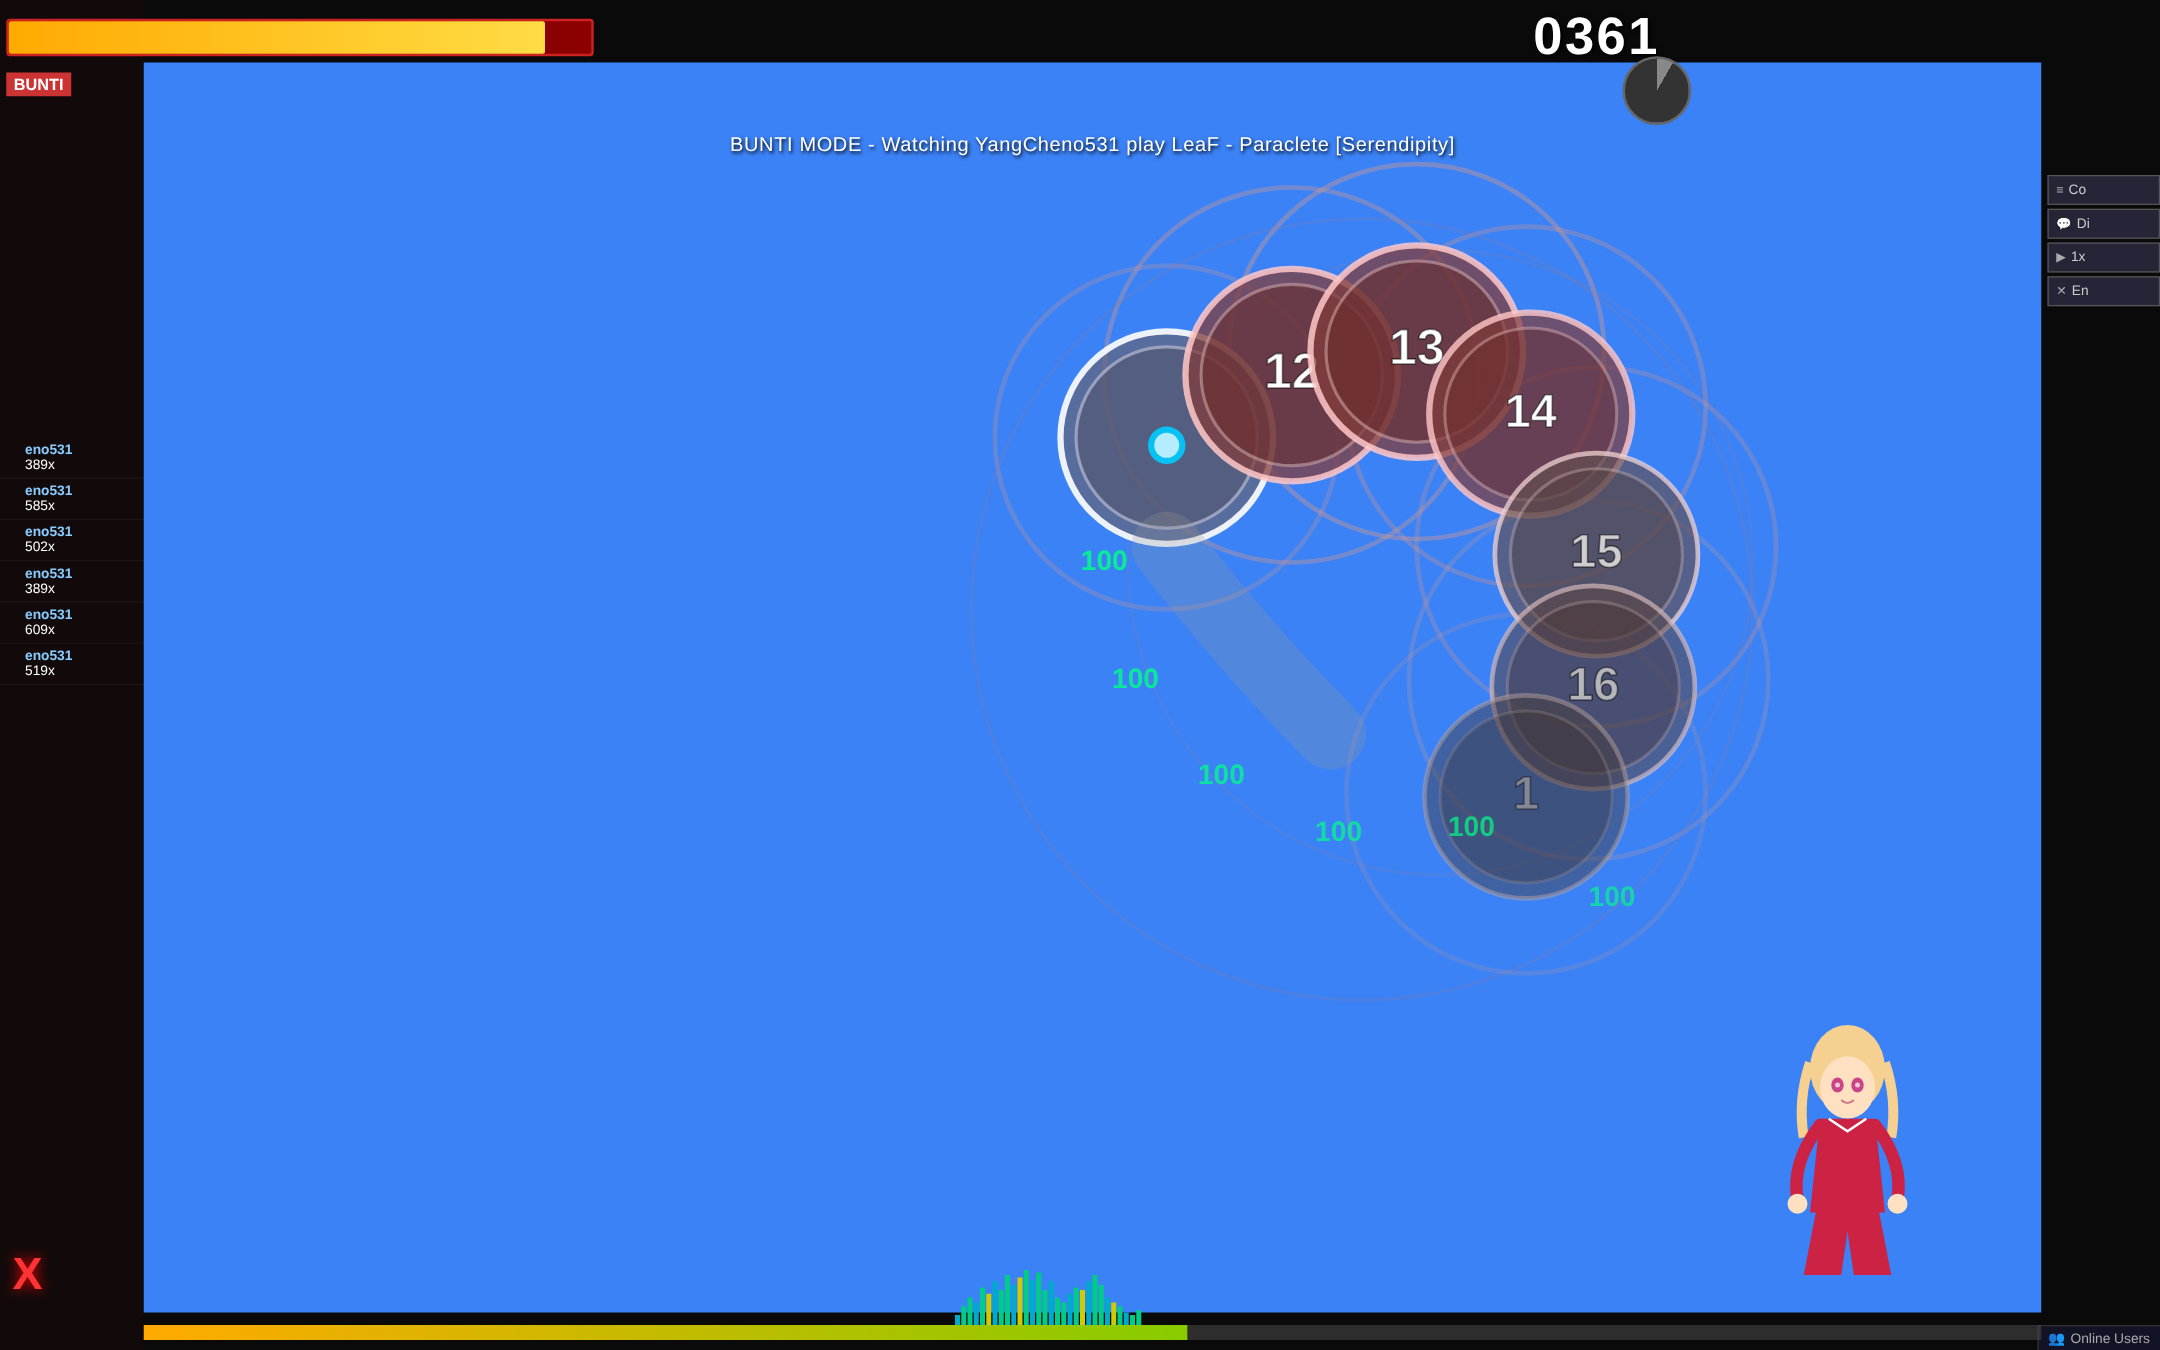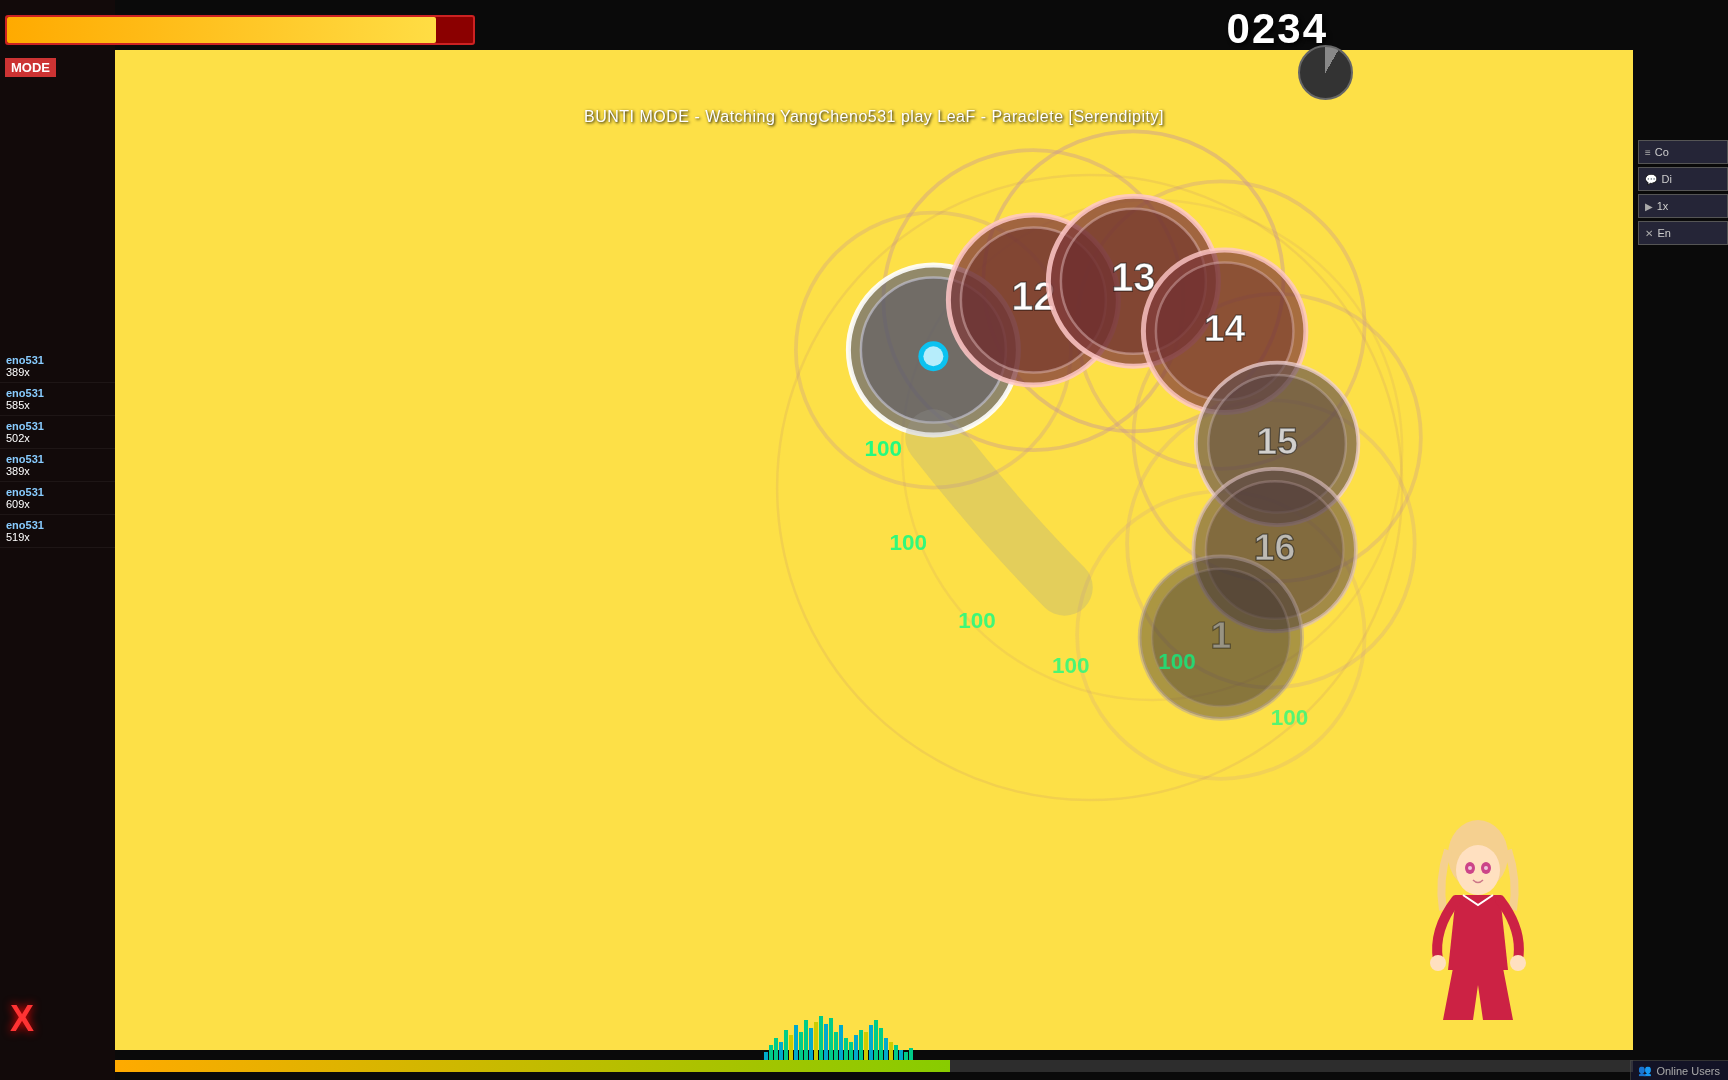--- a/index.html
+++ b/index.html
@@ -135,21 +135,21 @@
       letter-spacing: 0.5px;
     }
 
     
     .game-area {
       position: absolute;
       top: 50px;
       left: 115px;
       right: 95px;
       bottom: 30px;
-      background: #fde047;
+      background: #3b82f6;
       z-index: 2;
       overflow: hidden;
       padding-left: 35px;
     }
 
     
     .circles-container {
       position: absolute;
       top: 0; left: 0;
       width: 100%;
@@ -161,21 +161,21 @@
       position: absolute;
       top: 350px;
       left: 0;
       width: 115px;
       z-index: 5;
       display: flex;
       flex-direction: column;
       gap: 0;
     }
     .player-entry {
-      padding: 4px 6px;
+      padding: 4px 20px;
       border-bottom: 1px solid rgba(255,255,255,0.05);
     }
     .player-name {
       color: #88ccff;
       font-size: 11px;
       font-weight: bold;
       display: block;
       overflow: hidden;
       text-overflow: ellipsis;
       white-space: nowrap;
@@ -275,23 +275,23 @@
 
 <div class="bg-overlay"></div>
 <div class="left-sidebar-bg"></div>
 
 <div class="health-bar-container">
   <div class="health-bar-bg">
     <div class="health-bar-fill"></div>
   </div>
 </div>
 
-<div class="bunti-label">MODE</div>
-
-<div class="score-display">0234</div>
+<div class="bunti-label">BUNTI</div>
+
+<div class="score-display">0361</div>
 
 <div class="circle-clock"></div>
 
 <div class="right-panel">
   <div class="right-btn">
     <span class="btn-icon">≡</span>
     <span>Co</span>
   </div>
   <div class="right-btn">
     <span class="btn-icon">💬</span>

